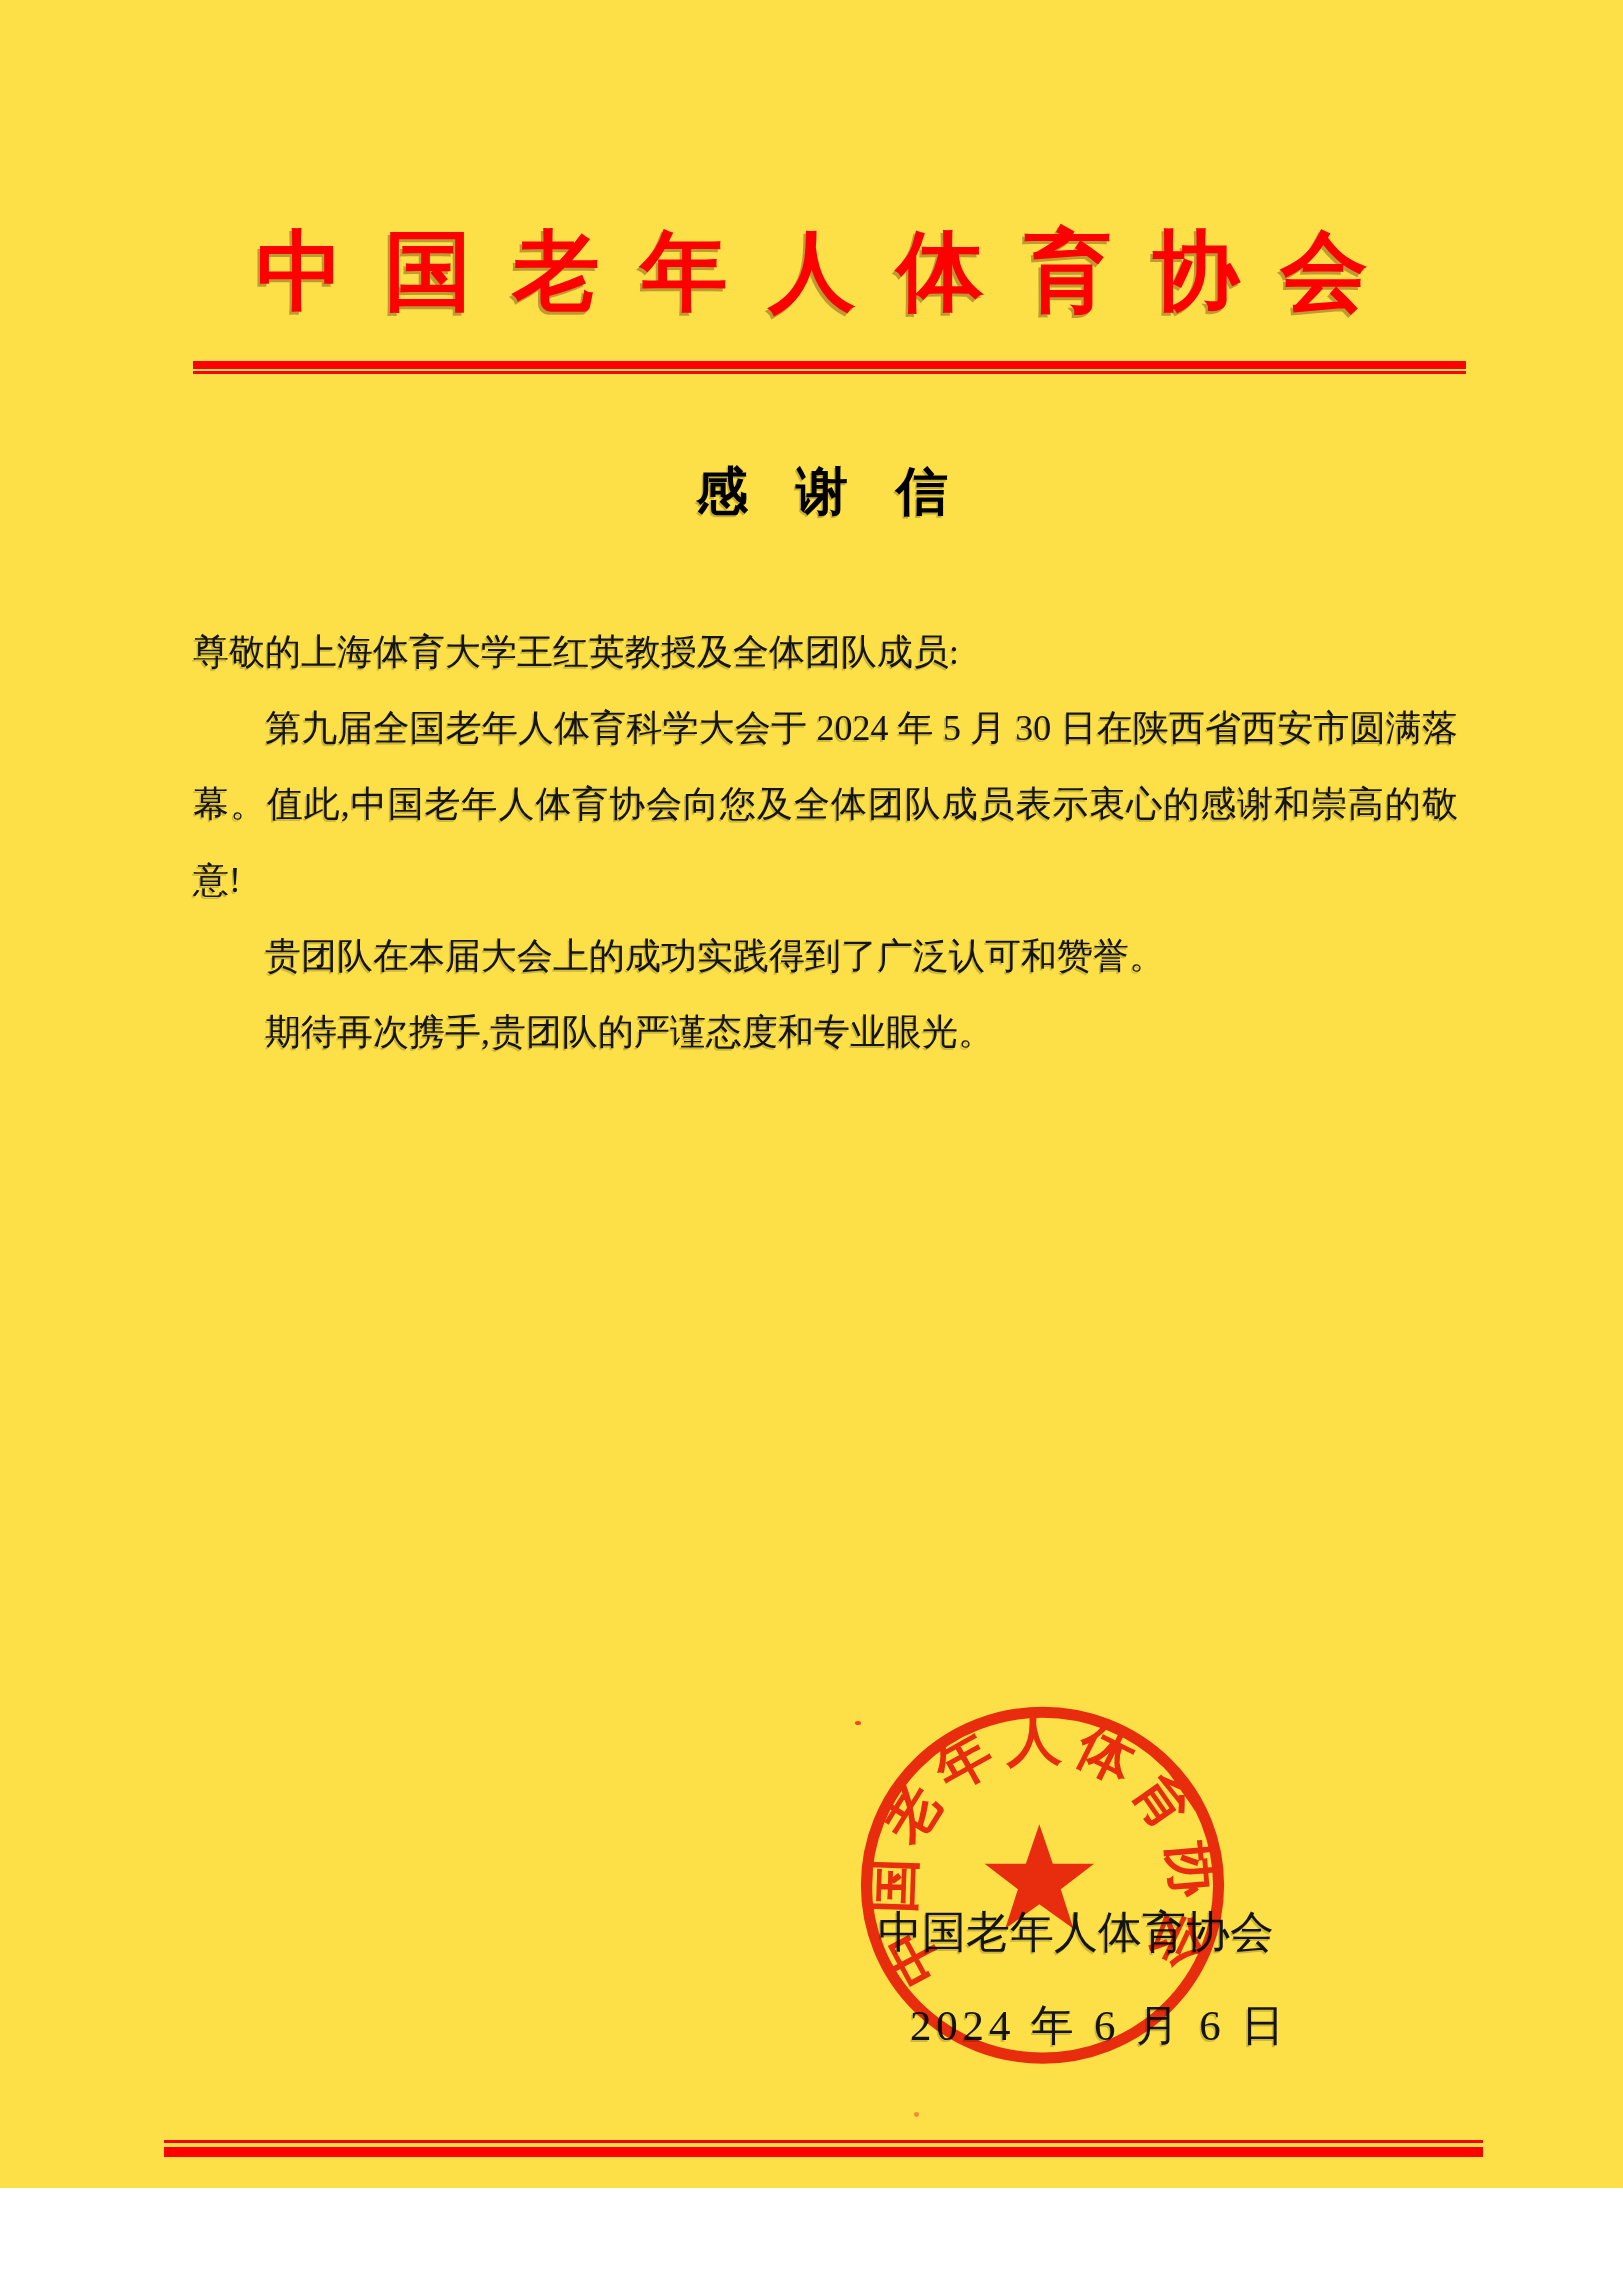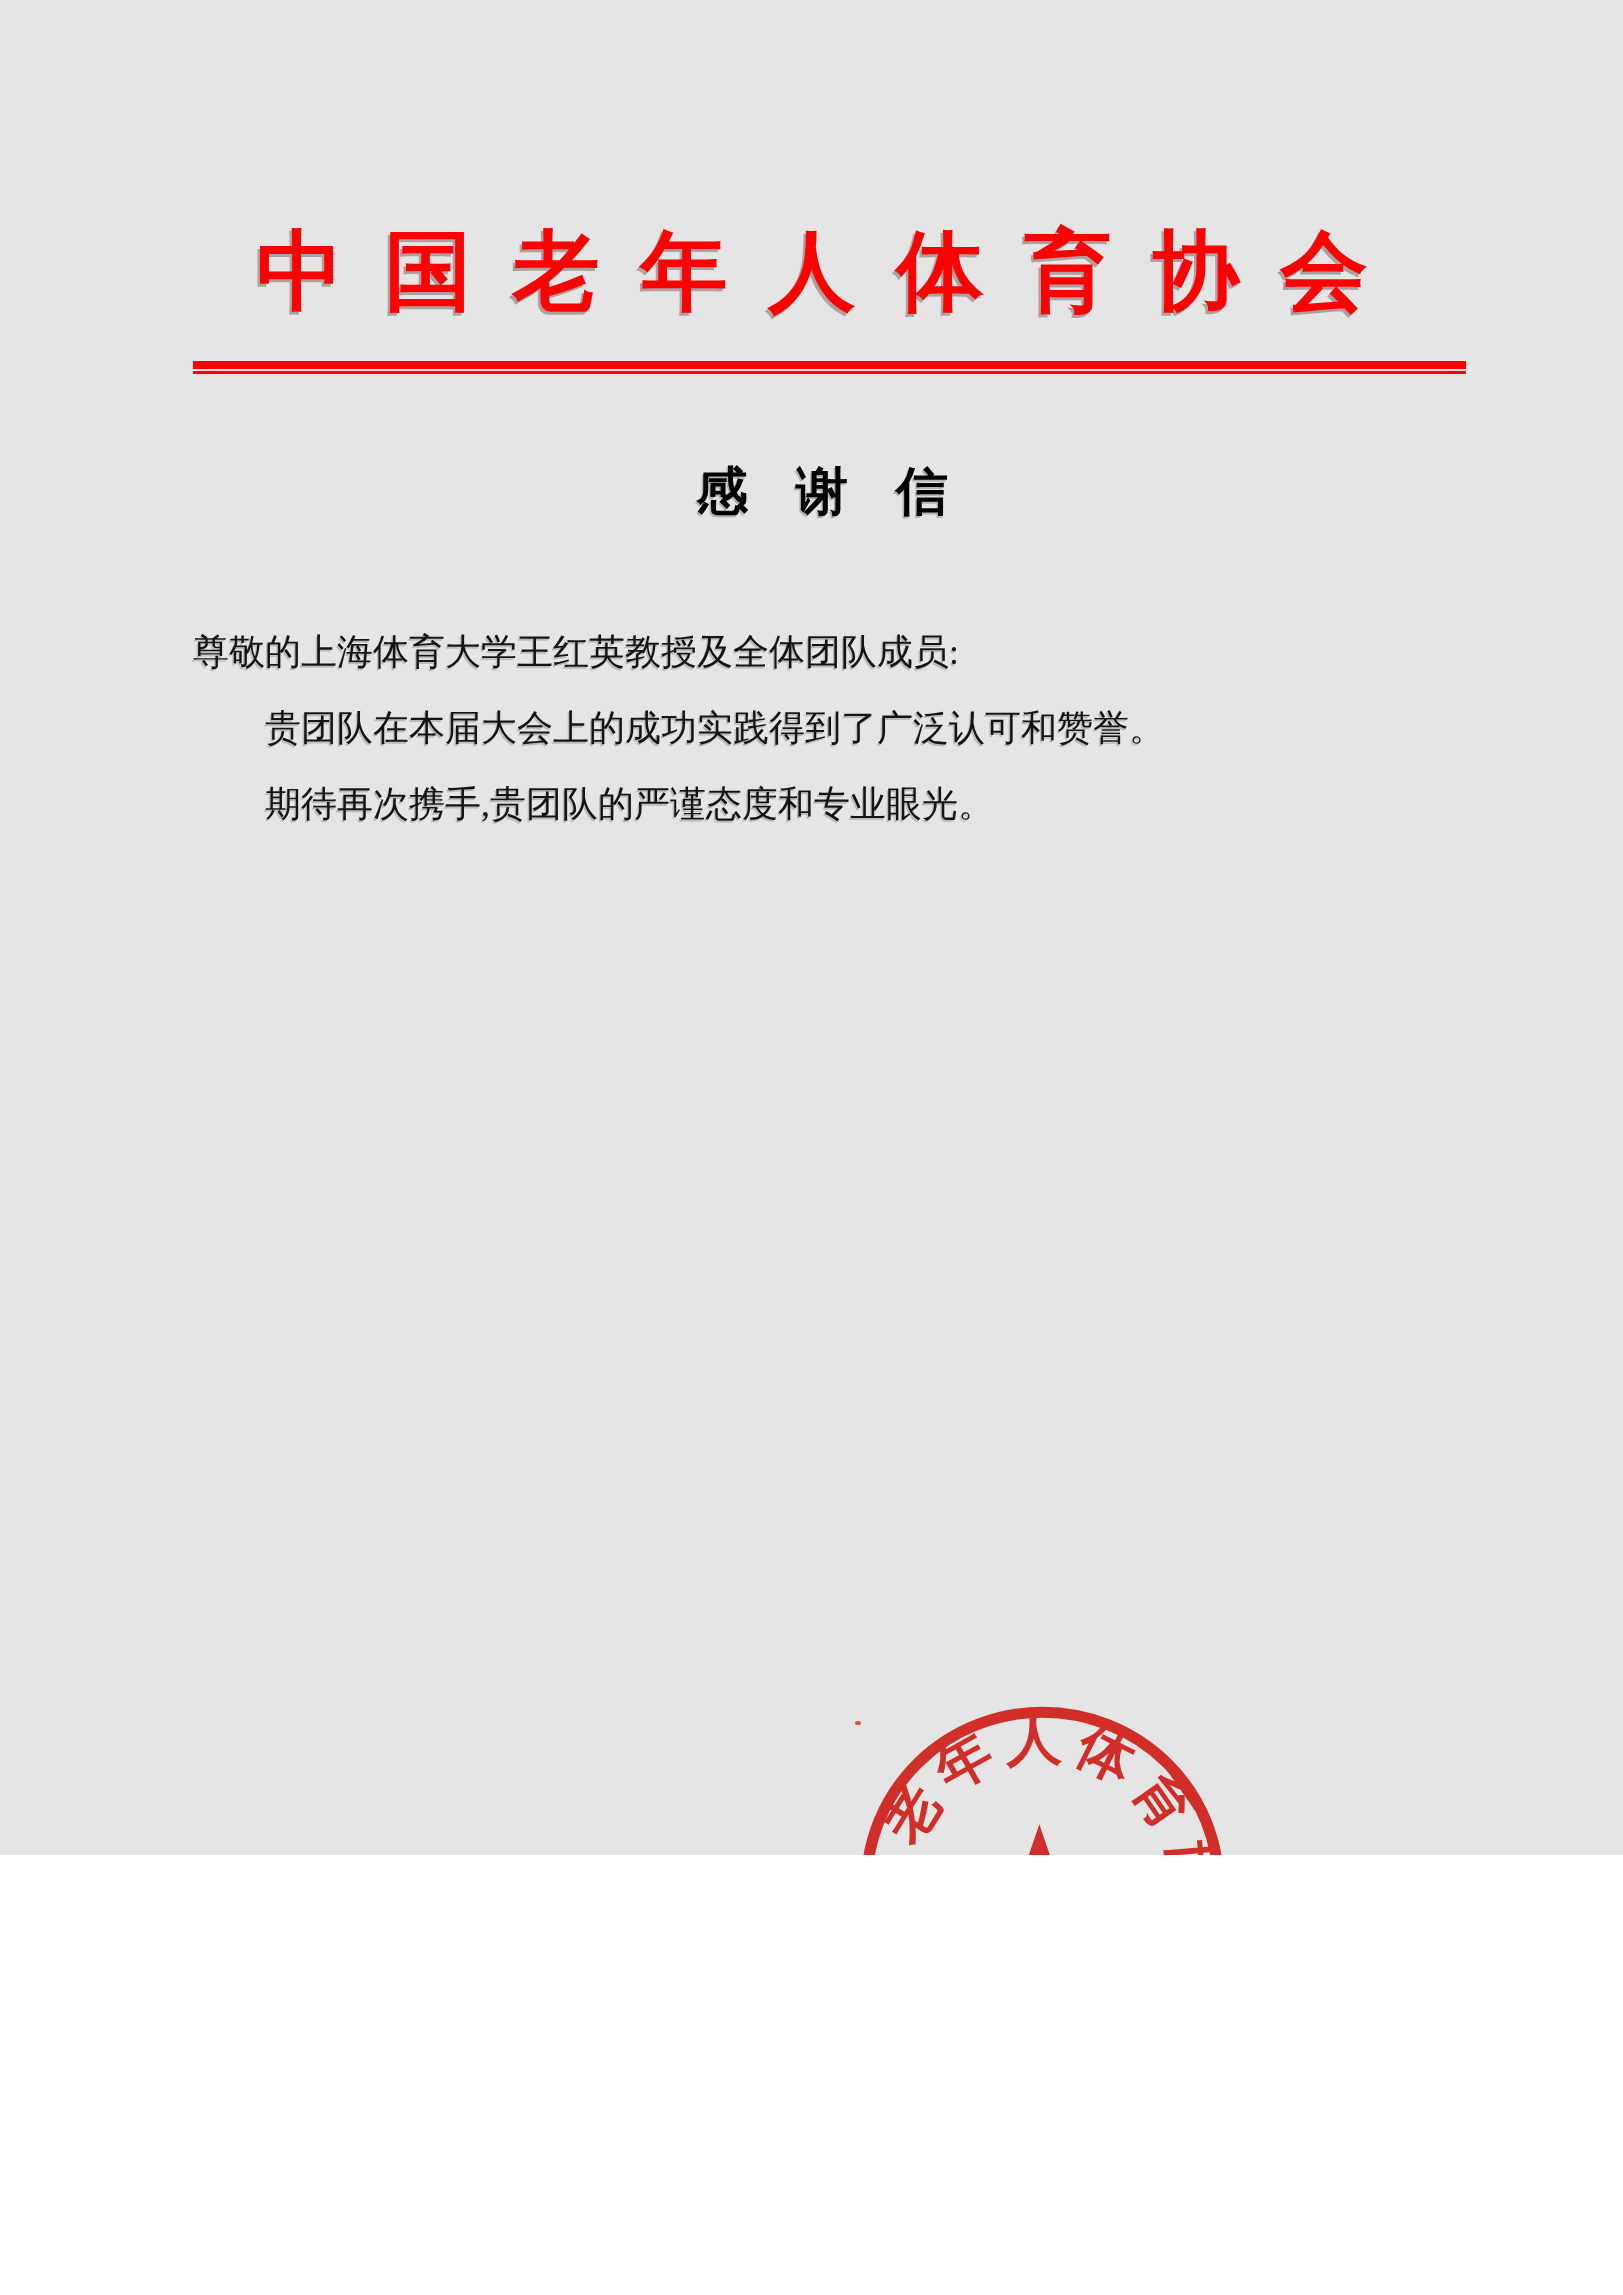--- a/index.html
+++ b/index.html
@@ -3,22 +3,22 @@
 <meta charset="utf-8">
 <style>
   html, body {
     margin: 0;
     padding: 0;
     background: #ffffff;
   }
   .page {
     position: relative;
     width: 1624px;
-    height: 1855px;
-    background: #e5e5e5;
+    height: 2188px;
+    background: #fde047;
     overflow: hidden;
     font-family: "Liberation Serif", "DejaVu Serif", serif;
   }
 
   
   .org-title {
     position: absolute;
     top: 224px;
     left: 0;
     width: 100%;
@@ -145,20 +145,21 @@
 
 <div class="page">
 
   <div class="org-title">中国老年人体育协会</div>
   <div class="rule-top"></div>
 
   <div class="letter-title">感谢信</div>
 
   <div class="letter-body">
     <p class="salutation">尊敬的上海体育大学王红英教授及全体团队成员:</p>
+    <p class="indent">第九届全国老年人体育科学大会于 2024 年 5 月 30 日在陕西省西安市圆满落幕。值此,中国老年人体育协会向您及全体团队成员表示衷心的感谢和崇高的敬意!</p>
     <p class="indent">贵团队在本届大会上的成功实践得到了广泛认可和赞誉。</p>
     <p class="indent">期待再次携手,贵团队的严谨态度和专业眼光。</p>
   </div>
 
   <div class="signature-line">中国老年人体育协会</div>
   <div class="date-line">2024 年 6 月 6 日</div>
 
   <svg class="seal" viewBox="0 0 470 464" xmlns="http://www.w3.org/2000/svg">
     <defs>
       <path id="sealArc" d="M 118 344 A 165 160 0 1 1 352 344" fill="none"></path>

